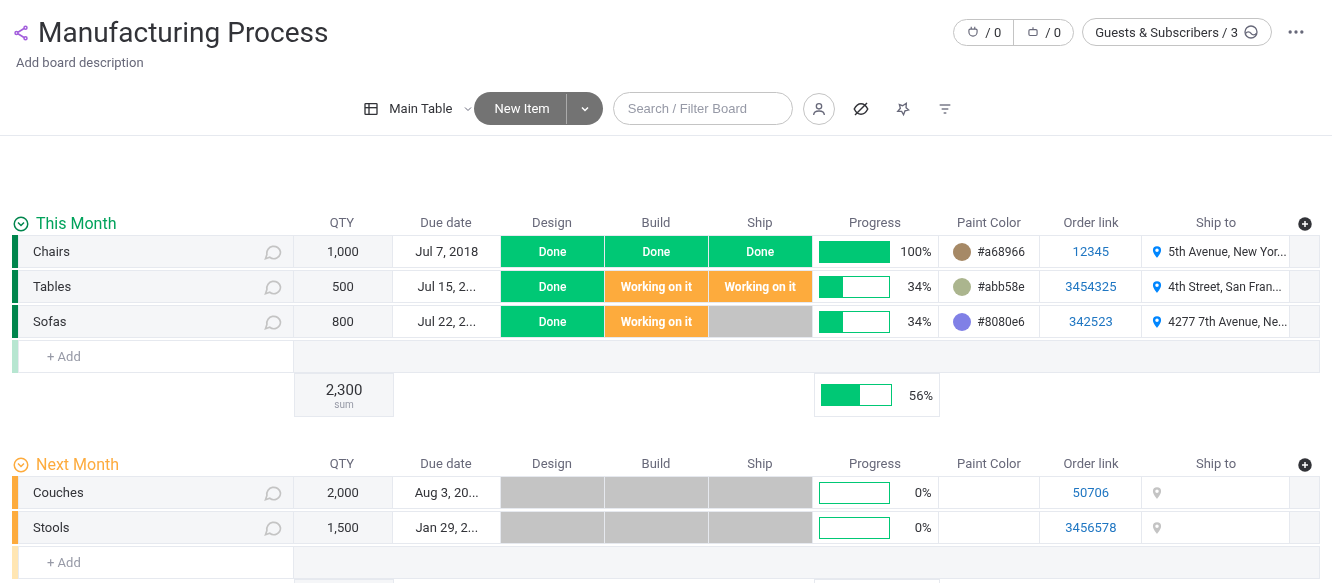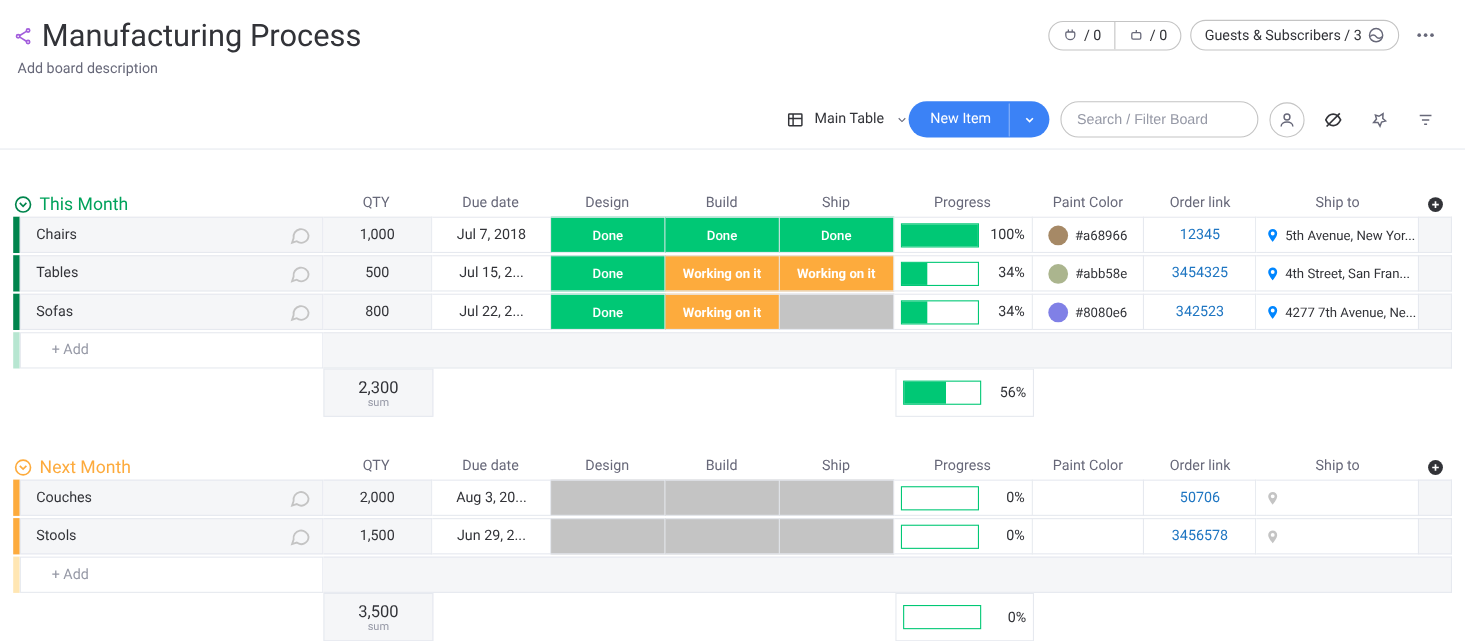--- a/index.html
+++ b/index.html
@@ -9,34 +9,34 @@
 .title-row { display: flex; align-items: center; gap: 8px; }
 .share-icon { color: #a25ddc; }
 .board-title { font-size: 28px; font-weight: 400; color: #323338; }
 .board-desc { color: #676879; font-size: 13px; margin-left: 4px; }
 .header-right { display: flex; align-items: center; gap: 8px; }
 .pill { border: 1px solid #c4c4c4; border-radius: 16px; padding: 5px 12px; display: flex; align-items: center; gap: 5px; font-size: 13px; color: #323338; }
 .pill-split { display:inline-flex; border:1px solid #c4c4c4; border-radius:16px; overflow:hidden;}
 .pill-split > div { padding:5px 12px; display:flex; align-items:center; gap:5px; }
 .pill-split > div:first-child { border-right:1px solid #c4c4c4; }
 .icon-btn { width: 32px; height: 32px; display: flex; align-items: center; justify-content: center; cursor: pointer; color:#676879; }
-.toolbar { padding: 22px 20px 10px 12px; border-bottom: 1px solid #e6e9ef; display: flex; align-items: center; justify-content: flex-end; }
+.toolbar { padding: 22px 20px 10px 12px; border-bottom: 1px solid #e6e9ef; display: flex; align-items: center; justify-content: center; }
 .toolbar-left { display: flex; align-items: center; gap: 10px; color: #323338; }
 .toolbar-right { display: flex; align-items: center; gap: 10px; }
-.new-item-btn { background: #3b82f6; color: #fff; border-radius: 24px; display: flex; align-items: center; overflow: hidden; }
+.new-item-btn { background: #737373; color: #fff; border-radius: 24px; display: flex; align-items: center; overflow: hidden; }
 .new-item-btn > span { padding: 9px 16px 9px 20px; }
 .new-item-btn > .arrow { border-left: 1px solid rgba(255,255,255,.4); padding: 9px 12px; }
 .search-input { border: 1px solid #c4c4c4; border-radius: 24px; padding: 8px 14px; width: 180px; font-size: 13px; color:#323338; }
 .search-input::placeholder{ color:#9699a6;}
 .toolbar-icon { width: 32px; height: 32px; display: flex; align-items: center; justify-content: center; border-radius: 50%; border:1px solid #c4c4c4; cursor: pointer; }
 .tool-plain { width: 32px; height: 32px; display:flex; align-items:center; justify-content:center; cursor:pointer; color:#676879;}
 
 .board-area { padding: 40px 12px 0 12px; }
 .group { margin-bottom: 36px; position: relative; }
-.group-head-row { display: flex; align-items: center; }
+.group-head-row { display: flex; align-items: center; margin-top: 38px; }
 .group-title-wrap { display: flex; align-items: center; gap: 6px; width: 282px; }
 .group-collapse { width:18px; height:18px; }
 .group-title { font-size: 16px; font-weight: 400; }
 .cols { display: flex; flex: 1; }
 .col { text-align: center; color: #676879; font-size: 13px; }
 .col-qty { width: 100px; }
 .col-due { width: 108px; }
 .col-stat { width: 104px; }
 .col-prog { width: 126px; }
 .col-paint { width: 102px; }
@@ -429,21 +429,21 @@
         <div class="row-name-wrap">
           <span class="row-name">Stools</span>
           <span class="chat-icon">
               <svg width="20" height="20" viewBox="0 0 24 24" fill="none" stroke="currentColor" stroke-width="2">
                 <path d="M21 12a8 8 0 01-12.9 6.3L3 20l1.7-5.1A8 8 0 1121 12z"></path>
               </svg>
             </span>
         </div>
       </div>
       <div class="cell cell-qty">1,500</div>
-      <div class="cell cell-due">Jun 29, 2...</div>
+      <div class="cell cell-due">Jan 29, 2...</div>
       <div class="cell cell-stat empty"></div>
         <div class="cell cell-stat empty"></div>
         <div class="cell cell-stat empty"></div>
       <div class="cell cell-prog">
         <div class="prog-bar">
             <div class="prog-fill" style="width:0%"></div>
           </div>
         <div class="prog-txt">0%</div>
       </div>
       <div class="cell cell-paint">

